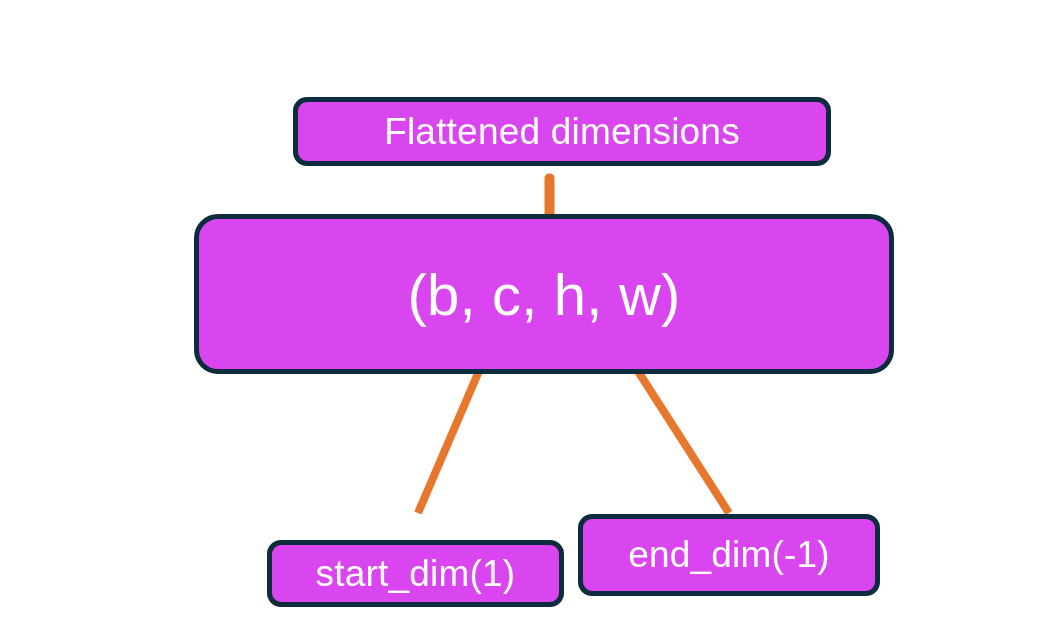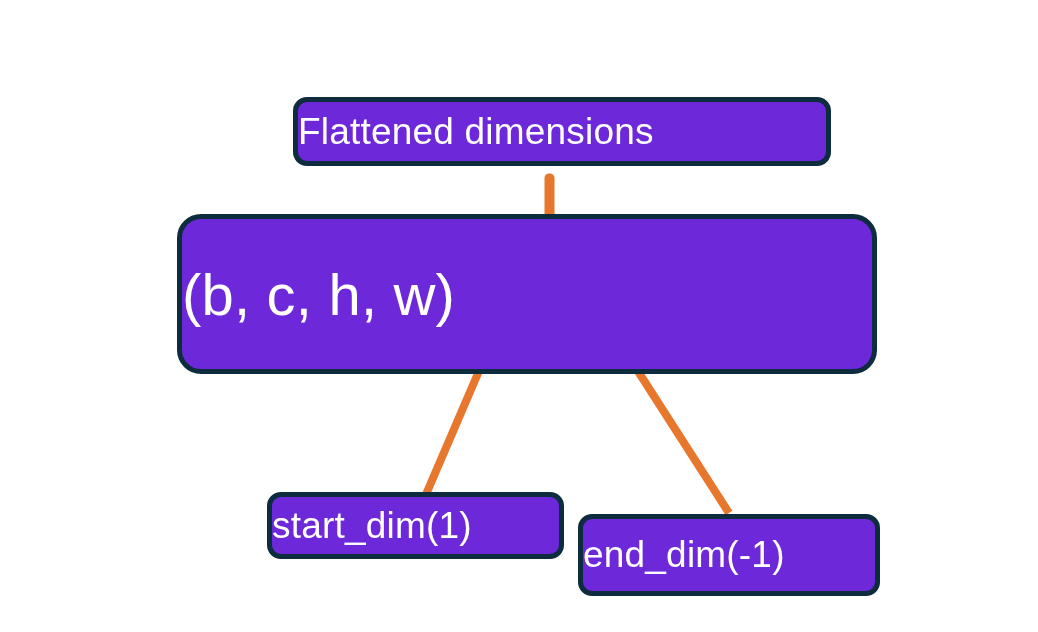--- a/index.html
+++ b/index.html
@@ -13,51 +13,52 @@
   #canvas {
     position: relative;
     width: 1038px;
     height: 632px;
     background: #ffffff;
     overflow: hidden;
   }
   .node {
     position: absolute;
     box-sizing: border-box;
-    background: #6d28d9;
+    background: #d946ef;
     border: 5px solid #0d2c3d;
     border-radius: 16px;
     display: flex;
     align-items: center;
+    justify-content: center;
     color: #ffffff;
     font-family: "Liberation Sans", sans-serif;
     font-weight: 400;
     letter-spacing: 0.2px;
     white-space: nowrap;
     user-select: none;
   }
   #node-flattened {
     left: 293px;
     top: 97px;
     width: 538px;
     height: 69px;
     font-size: 37px;
     border-radius: 14px;
   }
   #node-shape {
-    left: 177px;
+    left: 194px;
     top: 214px;
     width: 700px;
     height: 160px;
     font-size: 58px;
     border-radius: 24px;
   }
   #node-startdim {
     left: 267px;
-    top: 492px;
+    top: 540px;
     width: 297px;
     height: 67px;
     font-size: 37px;
     border-radius: 14px;
   }
   #node-enddim {
     left: 578px;
     top: 514px;
     width: 302px;
     height: 82px;

